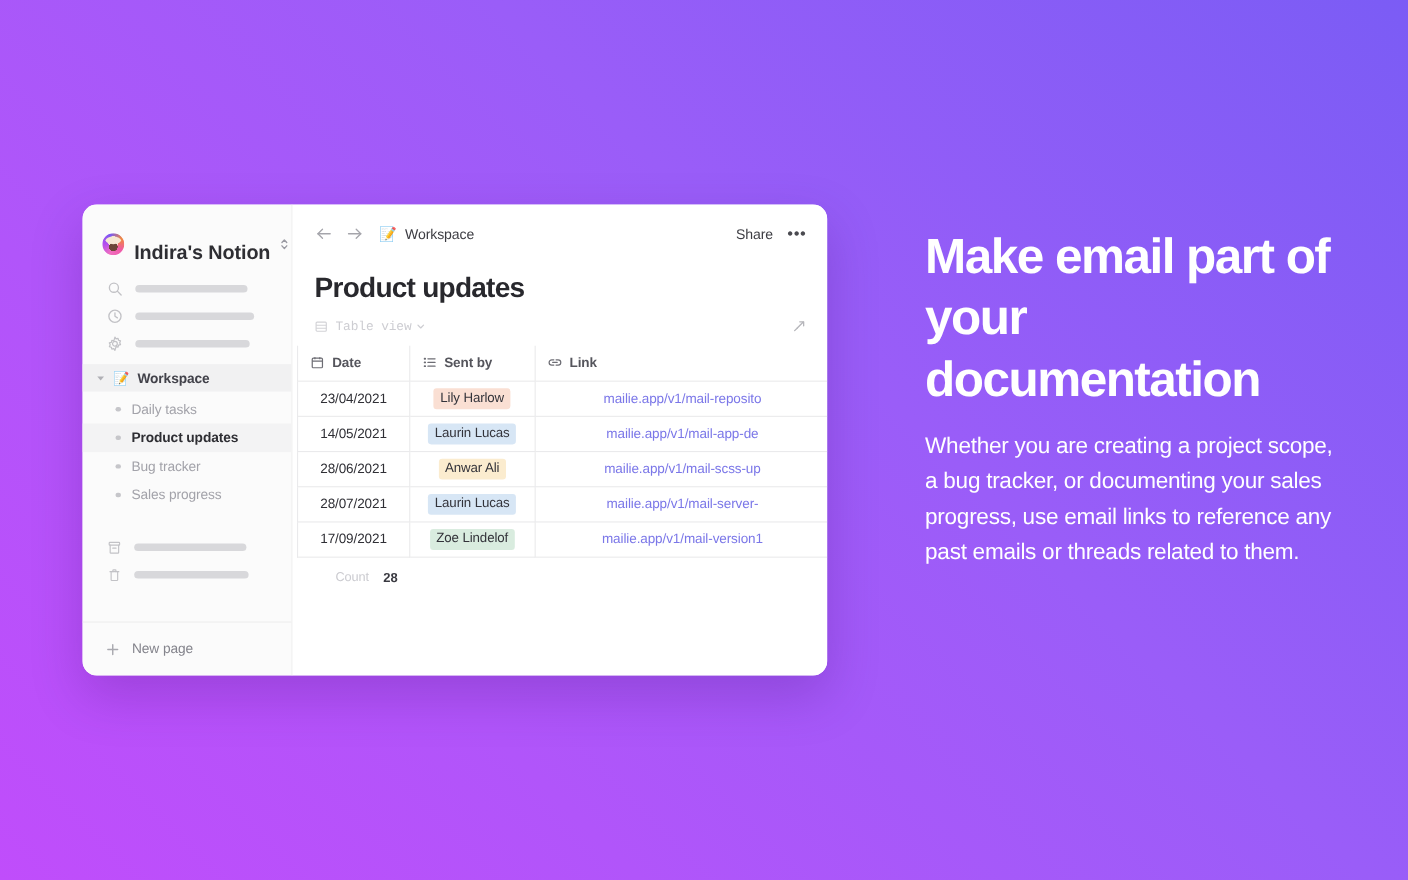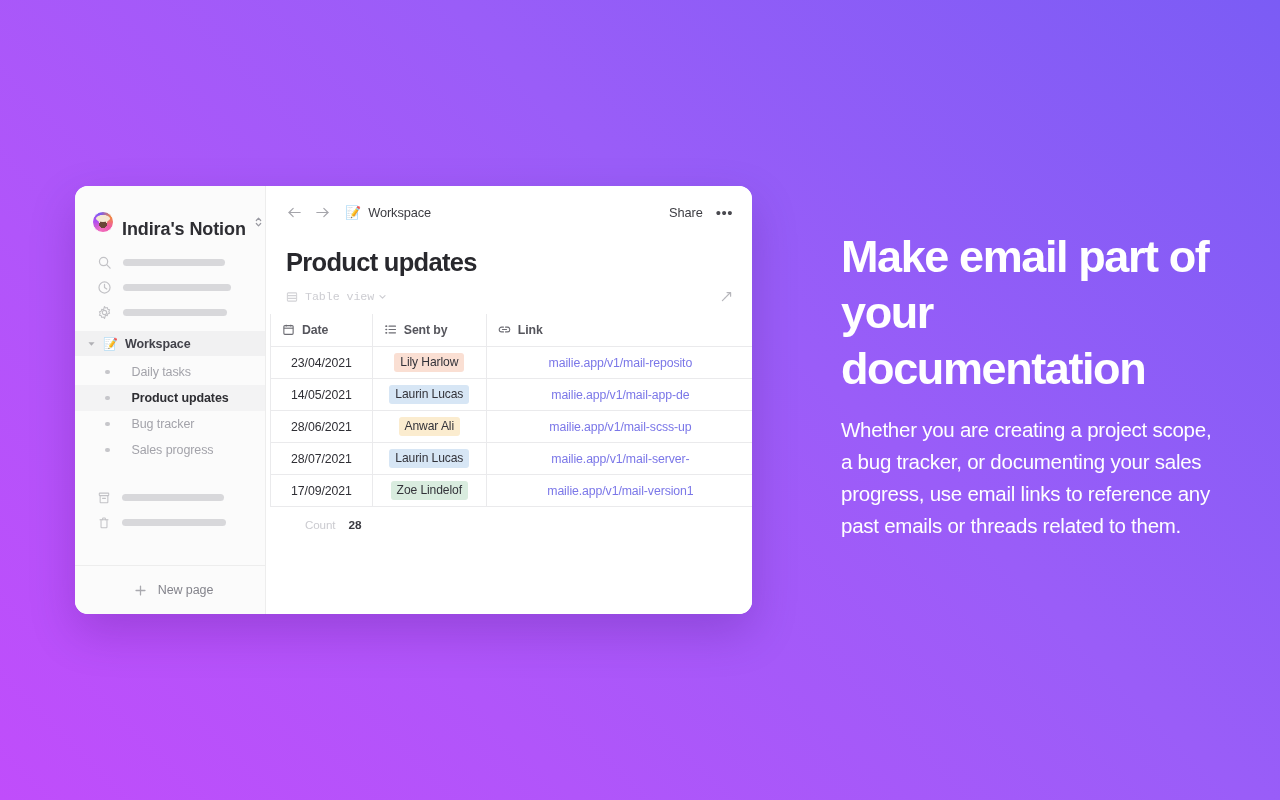--- a/index.html
+++ b/index.html
@@ -121,21 +121,21 @@
     font-size: 12.5px;
     font-weight: 700;
     color: #42424a;
     letter-spacing: -0.1px;
   }
 
   .page-list { padding-top: 3px; }
   .page-item {
     display: flex;
     align-items: center;
-    gap: 22px;
+    gap: 10px;
     height: 26px;
     padding: 0 14px 0 30px;
   }
   .page-item.active { background: #f3f3f4; }
   .page-dot {
     width: 4.5px; height: 4.5px;
     border-radius: 50%;
     background: #c6c6ca;
     flex: 0 0 4.5px;
   }
@@ -162,21 +162,20 @@
   .util-bar.w2 { width: 104px; }
 
   #new-page-row {
     margin-top: auto;
     border-top: 1px solid #ededed;
     display: flex;
     align-items: center;
     gap: 11px;
     height: 49px;
     padding: 0 14px 0 21px;
-    justify-content: center;
   }
   .plus-icon { width: 13px; height: 13px; flex: 0 0 13px; color: #a9a9af; }
   #new-page-label { font-size: 12.5px; color: #84848c; letter-spacing: -0.1px; }
 
   
   #main {
     flex: 1;
     min-width: 0;
     display: flex;
     flex-direction: column;
@@ -314,21 +313,20 @@
   }
   #count-label { font-size: 11.6px; color: #cbcbd0; letter-spacing: -0.1px; }
   #count-value { font-size: 11.8px; color: #3a3a41; font-weight: 700; }
 
   
   #promo {
     position: absolute;
     left: 841px;
     top: 205px;
     width: 380px;
-    margin-top: 24px;
   }
   #promo-headline {
     font-size: 45px;
     line-height: 56px;
     font-weight: 700;
     color: #ffffff;
     letter-spacing: -1.4px;
   }
   #promo-body {
     margin-top: 17px;

